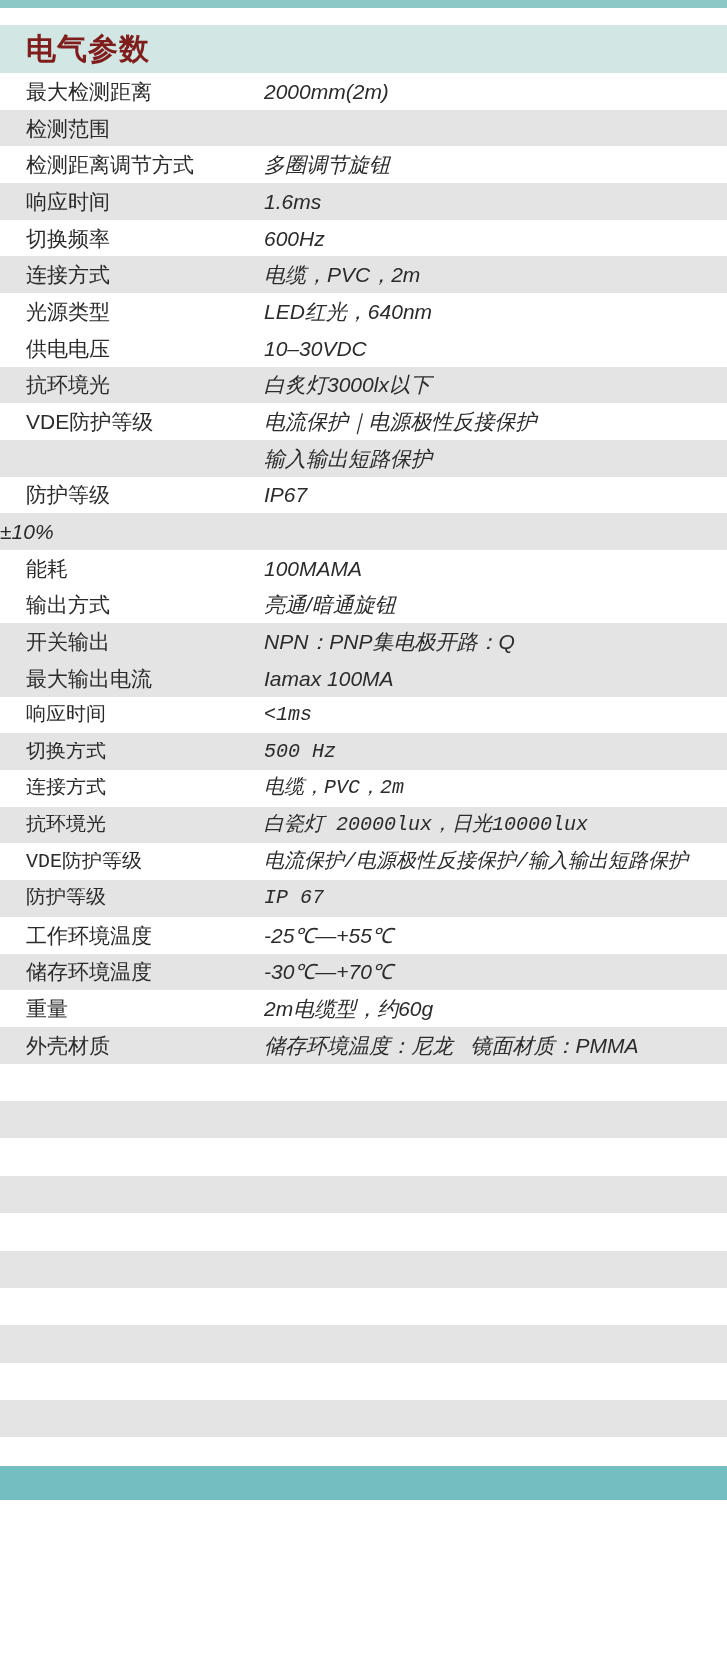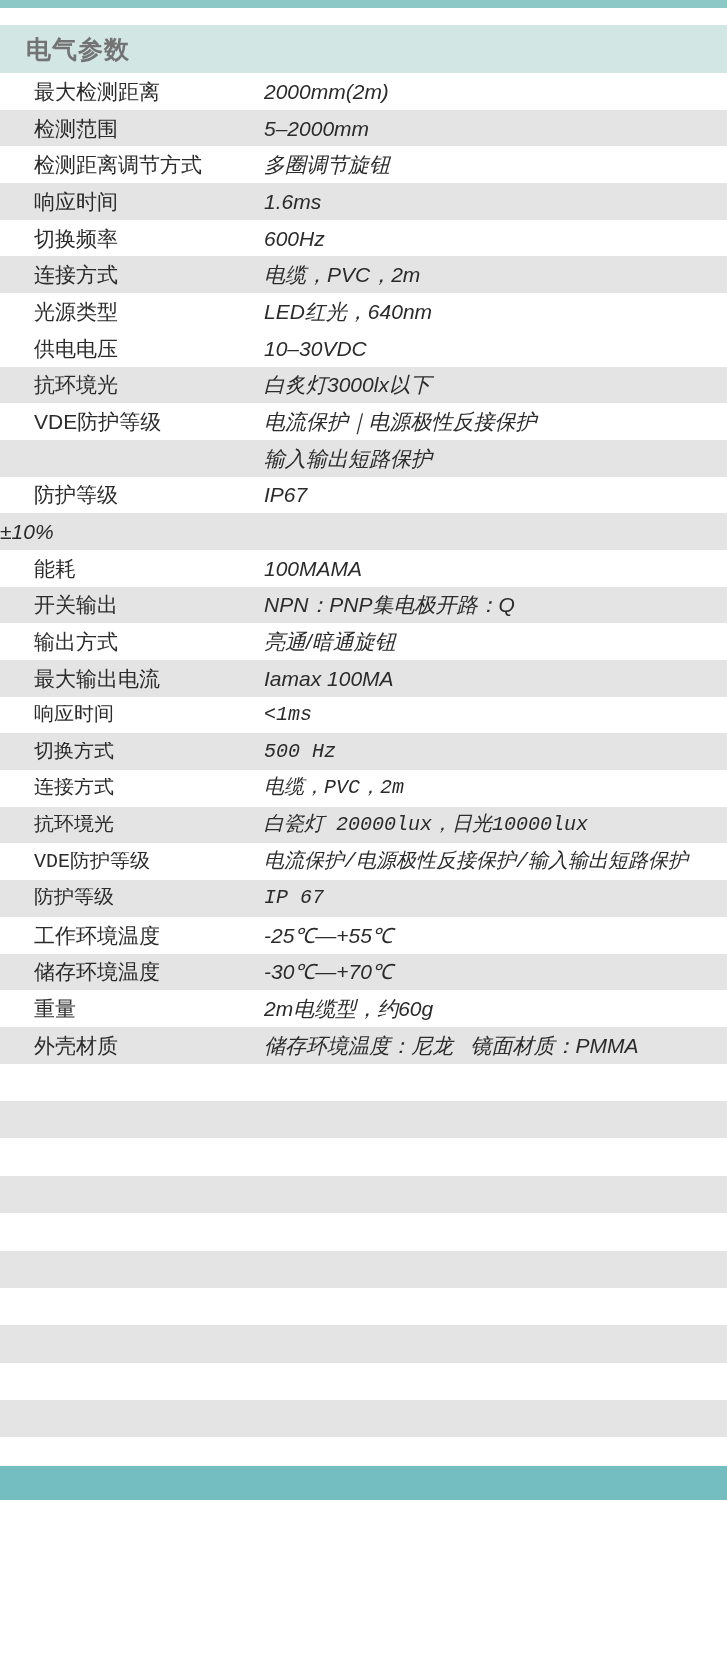--- a/index.html
+++ b/index.html
@@ -25,38 +25,38 @@
   .top-gap { height: 17px; background: #ffffff; }
   .header-bar {
     height: 48px;
     width: 100%;
     background: var(--header-bg, #d2e7e4);
     display: flex;
     align-items: center;
     padding-left: 26px;
   }
   .header-bar .title {
-    font-size: 25px;
+    font-size: 30px;
     font-weight: bold;
-    color: #737373;
+    color: #7f1d1d;
     letter-spacing: 1px;
   }
   #spec-table { width: 100%; }
   .row {
     height: 36.7px;
     display: flex;
     align-items: center;
     font-size: 21px;
     line-height: 1;
     background: #ffffff;
   }
   .row.gray { background: var(--row-gray, #e4e4e4); justify-content: space-between; }
   .row .label {
     flex: 0 0 264px;
-    padding-left: 34px;
+    padding-left: 26px;
     white-space: pre;
     overflow: hidden;
   }
   .row .value {
     flex: 1 1 auto;
     white-space: pre;
     font-style: italic;
   }
   .row.alt {
     font-family: "Liberation Mono", "DejaVu Sans Mono", monospace;
@@ -82,21 +82,20 @@
   <div class="header-bar">
     <span class="title">电气参数</span>
   </div>
   <div id="spec-table">
       <div class="row">
         <span class="label">最大检测距离</span>
         <span class="value">2000mm(2m)</span>
       </div>
       <div class="row gray">
         <span class="label">检测范围</span>
-        <span class="value">5–2000mm</span>
       </div>
       <div class="row">
         <span class="label">检测距离调节方式</span>
         <span class="value">多圈调节旋钮</span>
       </div>
       <div class="row gray">
         <span class="label">响应时间</span>
         <span class="value">1.6ms</span>
       </div>
       <div class="row">
@@ -131,27 +130,27 @@
         <span class="label">防护等级</span>
         <span class="value">IP67</span>
       </div>
       <div class="row gray">
         <span class="value">±10%</span>
       </div>
       <div class="row">
         <span class="label">能耗</span>
         <span class="value">100MAMA</span>
       </div>
+      <div class="row">
+        <span class="label">输出方式</span>
+        <span class="value">亮通/暗通旋钮</span>
+      </div>
       <div class="row gray">
         <span class="label">开关输出</span>
         <span class="value">NPN：PNP集电极开路：Q</span>
-      </div>
-      <div class="row">
-        <span class="label">输出方式</span>
-        <span class="value">亮通/暗通旋钮</span>
       </div>
       <div class="row gray">
         <span class="label">最大输出电流</span>
         <span class="value">Iamax 100MA</span>
       </div>
       <div class="row alt">
         <span class="label">响应时间</span>
         <span class="value">&lt;1ms</span>
       </div>
       <div class="row gray alt">

